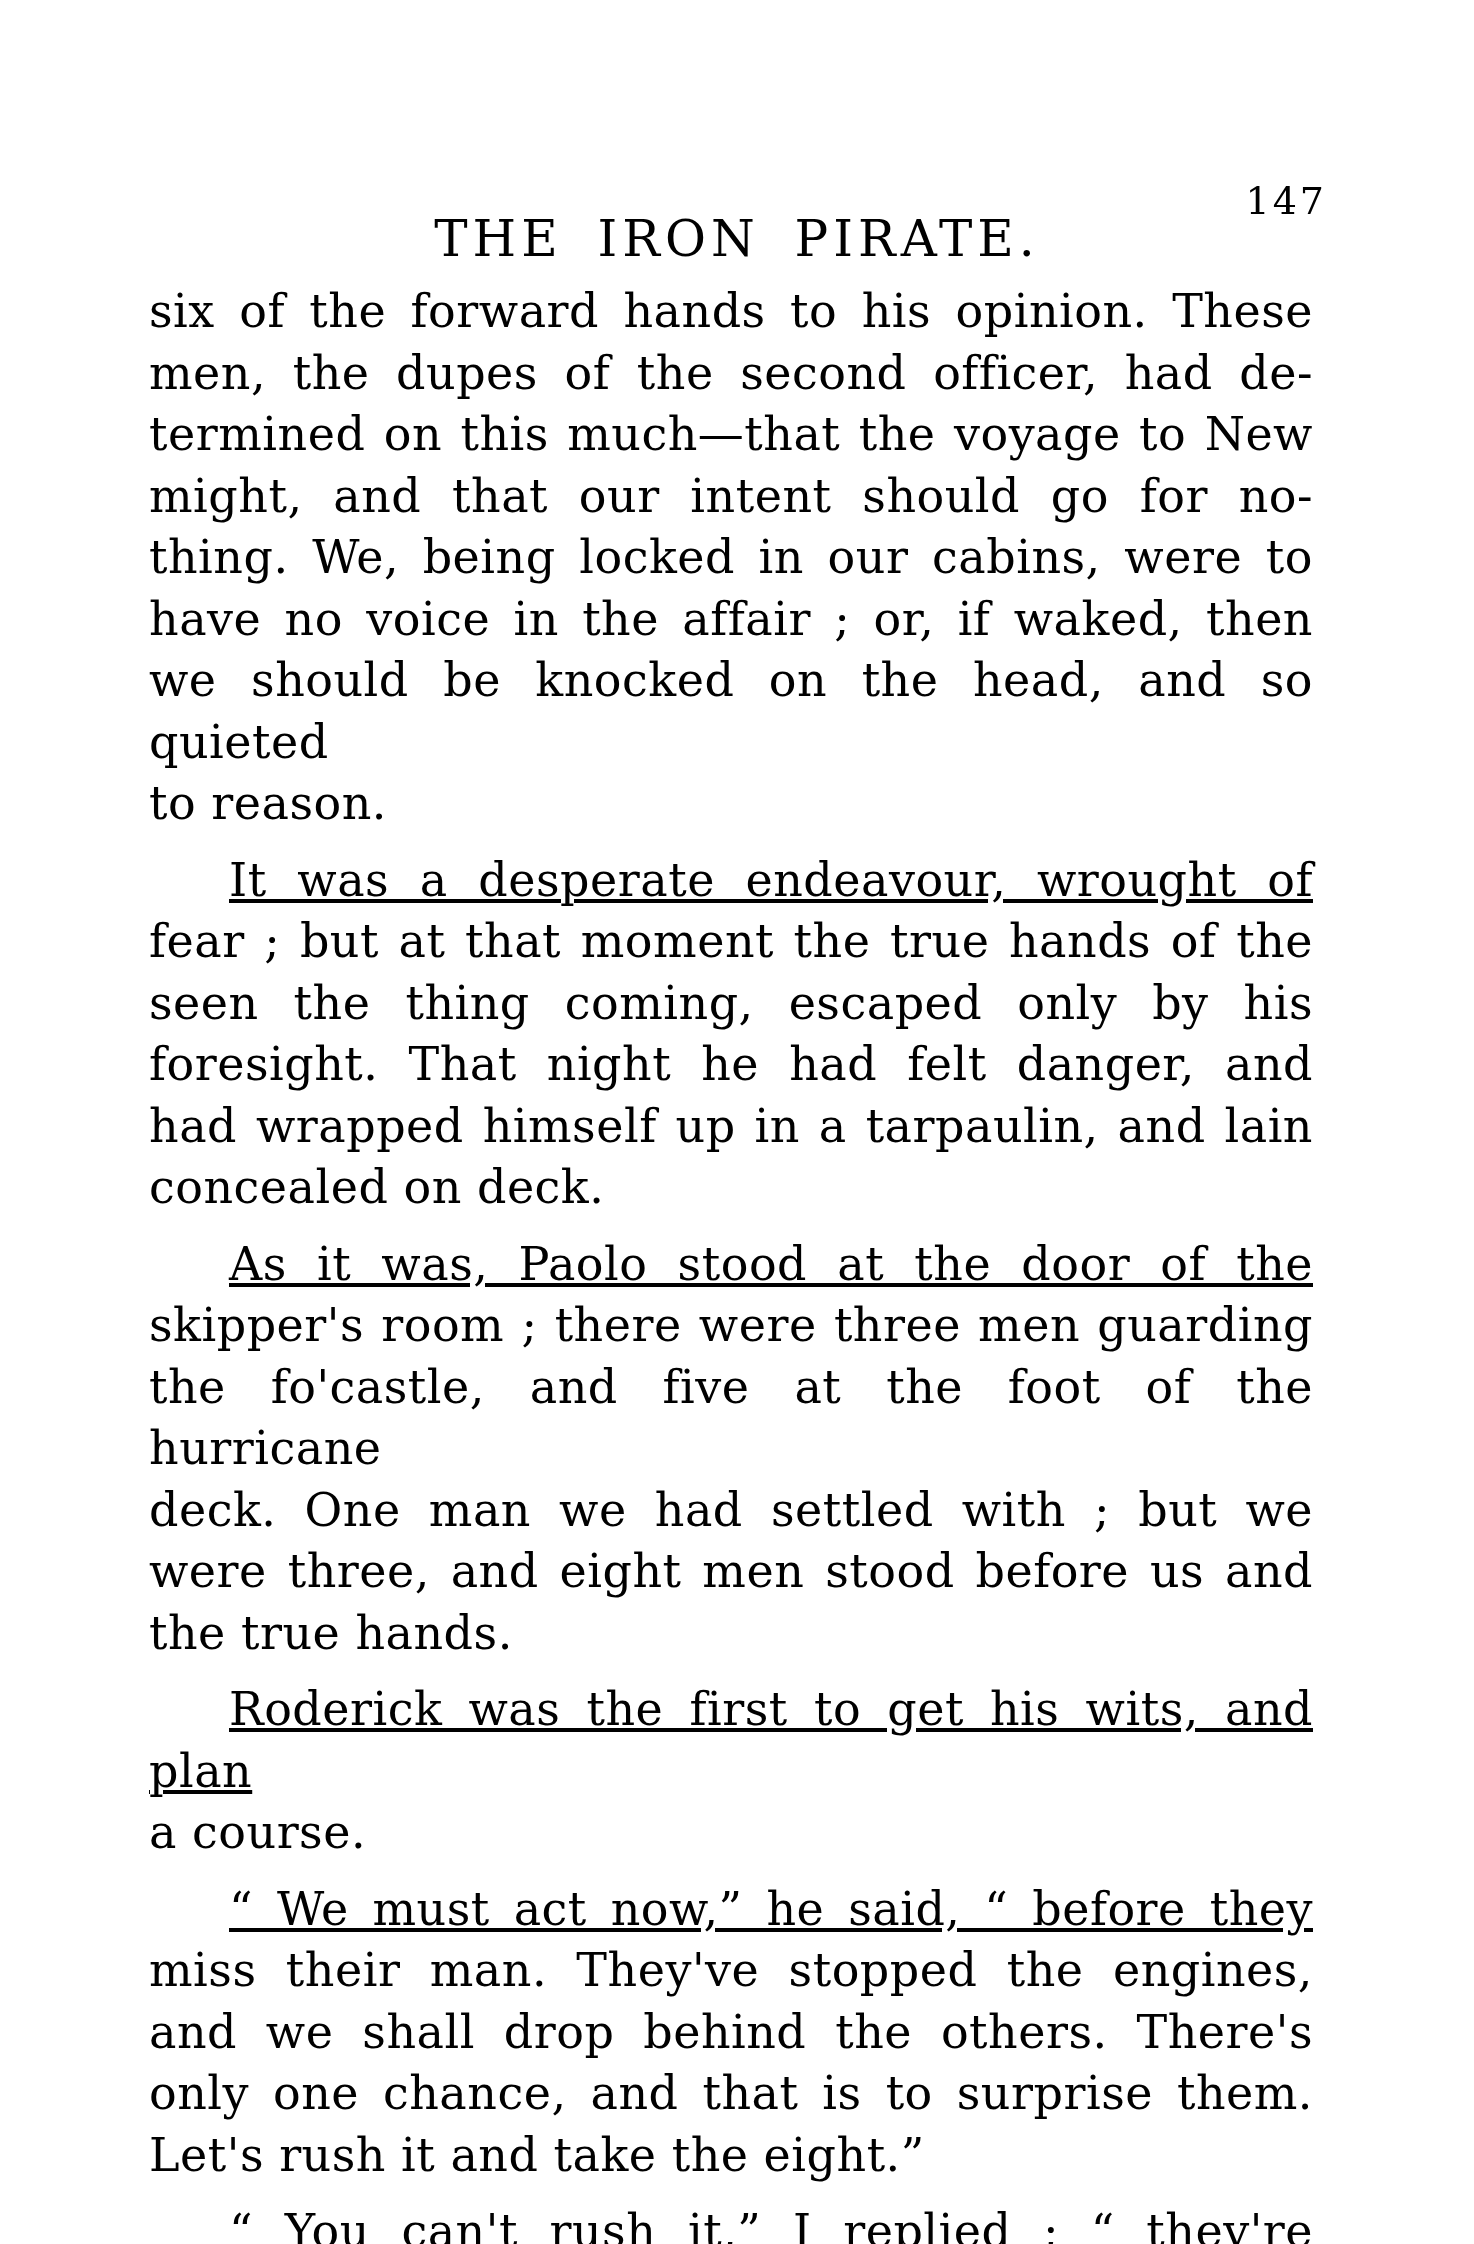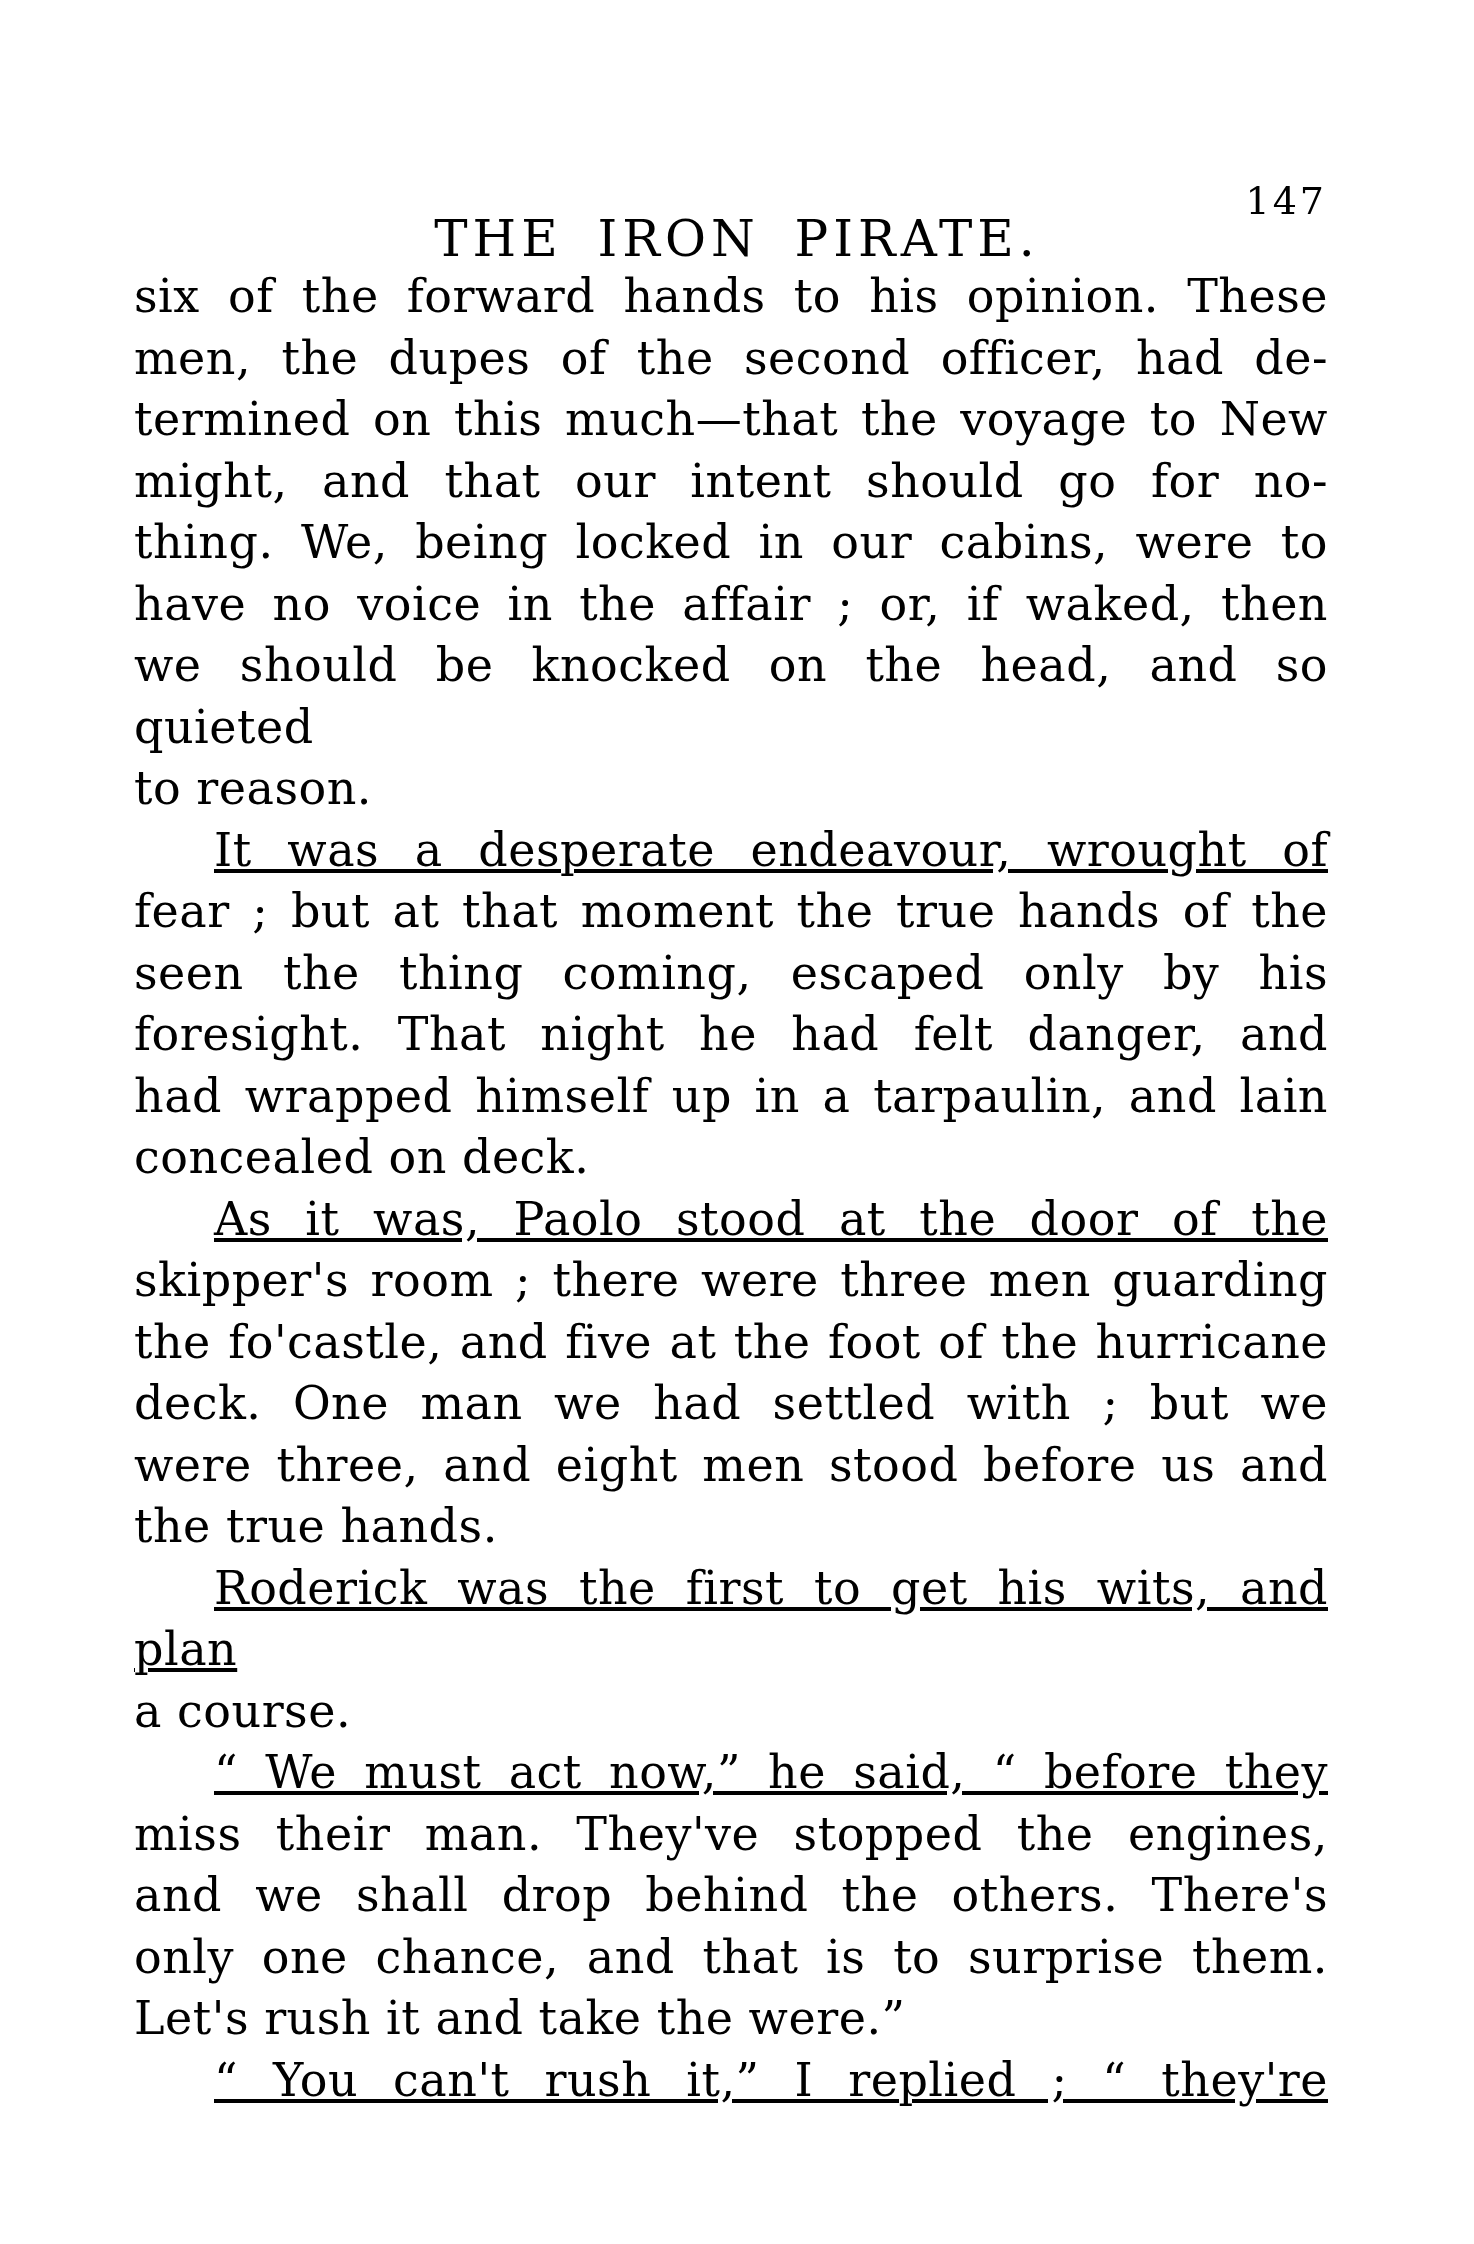--- a/index.html
+++ b/index.html
@@ -21,21 +21,21 @@
     margin-top:44px;
   }
   .page-number{
     position:absolute; top:178px; right:147px;
     font-size:38px; line-height:46px; letter-spacing:3px;
   }
   .body-text{
     position:absolute; left:134px; top:266px; width:1194px;
     font-size:46px; line-height:61.5px; letter-spacing:0.5px;
   }
-  .para{ margin:0; padding:0; }
+  .para{ margin:15px; padding:0; }
   .line{ text-align:justify; text-align-last:justify; }
   .lastline{ text-align:justify; text-align-last:left; }
   .indent{ text-indent:80px;text-decoration:underline; }
 </style>
 </head>
 <body>
 
 <div class="header-title">THE IRON PIRATE.</div>
 <div class="page-number">147</div>
 
@@ -73,20 +73,20 @@
   <div class="para">
     <div class="line indent">Roderick was the first to get his wits, and plan</div>
     <div class="lastline">a course.</div>
   </div>
 
   <div class="para">
     <div class="line indent">“ We must act now,” he said, “ before they</div>
     <div class="line">miss their man. They've stopped the engines,</div>
     <div class="line">and we shall drop behind the others. There's</div>
     <div class="line">only one chance, and that is to surprise them.</div>
-    <div class="lastline">Let's rush it and take the were.”</div>
+    <div class="lastline">Let's rush it and take the eight.”</div>
   </div>
 
   <div class="para">
     <div class="line indent">“ You can't rush it,” I replied ; “ they're</div>
   </div>
 
 </div>
 
 </body></html>

